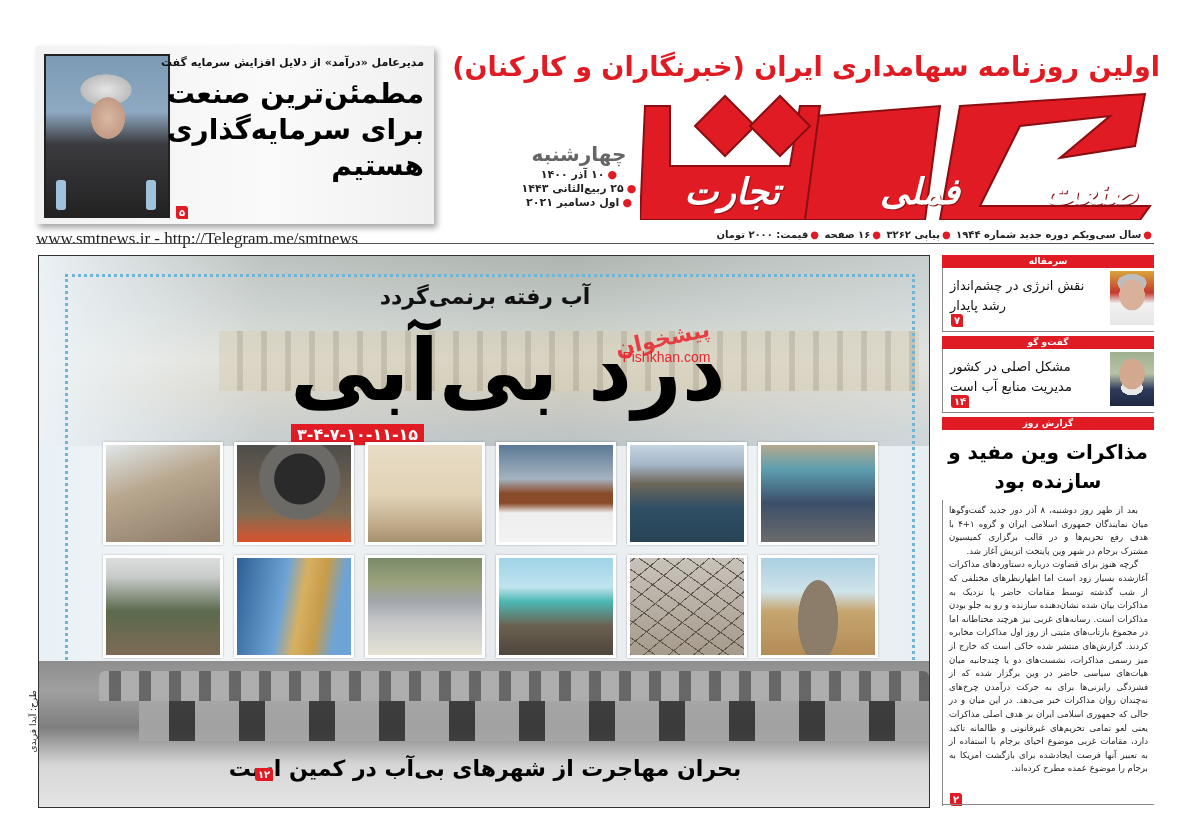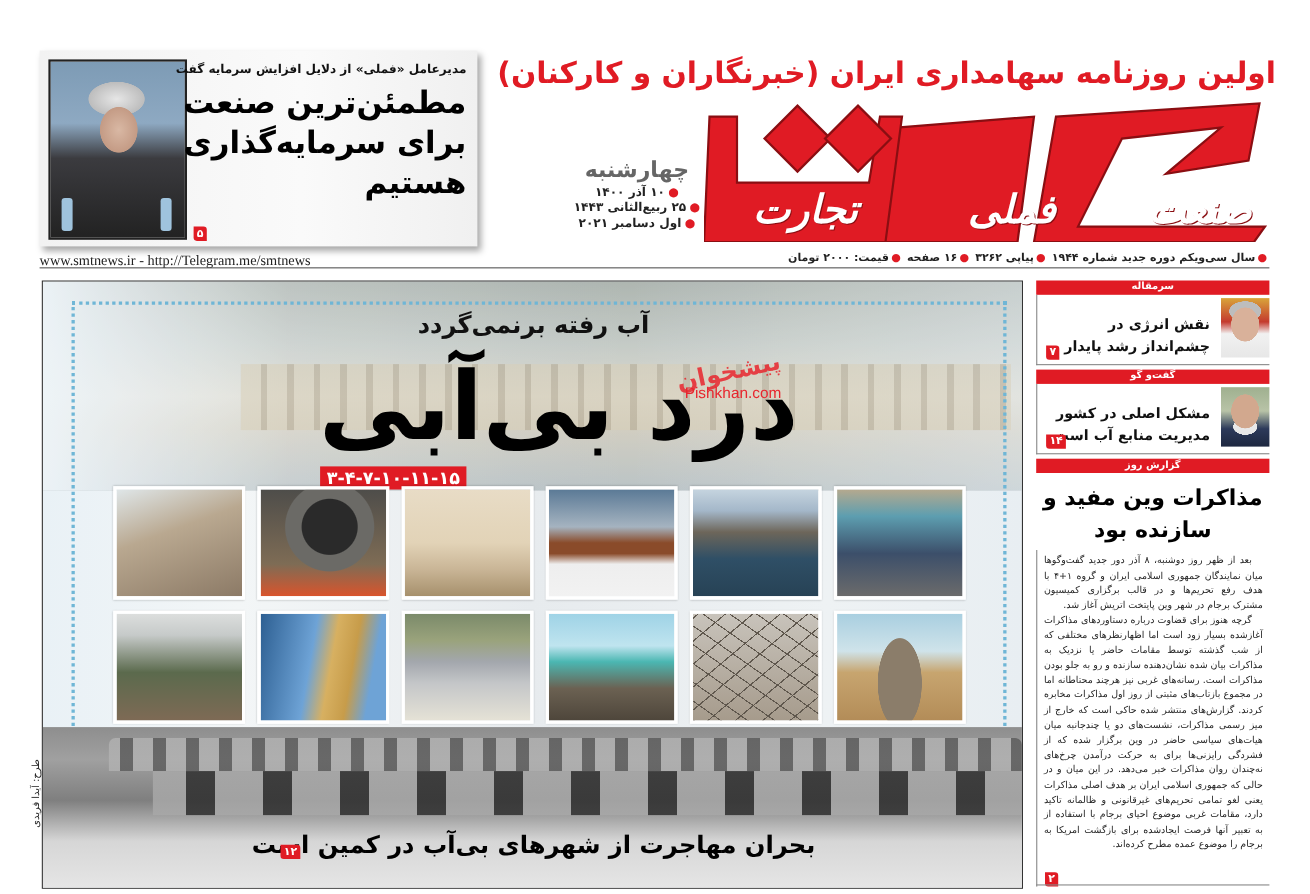--- a/index.html
+++ b/index.html
@@ -72,21 +72,21 @@
     padding: 0 3px; line-height: 13px; border-radius: 0 3px 0 3px;
   }
   #teaser-ref { position: absolute; right: 246px; top: 160px; }
 
   
   #top-rule {
     position: absolute; left: 36px; top: 243px; width: 1118px; height: 1px; background: #555;
   }
   #site-urls {
     position: absolute; left: 36px; top: 229px; font-family: "Liberation Serif", serif;
-    font-size: 13px; color: #222; white-space: nowrap;
+    font-size: 17px; color: #222; white-space: nowrap;
   }
   #issue-info {
     position: absolute; right: 37px; top: 229px; direction: rtl;
     font-size: 10px; font-weight: bold; color: #222; white-space: nowrap;
   }
   #issue-info .dot { color: #e01b24; margin: 0 2px; }
 
   
   #feature {
     position: absolute; left: 38px; top: 255px; width: 892px; height: 553px;
@@ -176,22 +176,22 @@
     font-size: 9px; font-weight: bold; text-align: center; line-height: 13px; direction: rtl;
   }
   .opinion-block {
     position: relative; width: 212px; height: 64px;
     border-left: 1px solid #888; border-bottom: 1px solid #888;
   }
   .opinion-photo {
     position: absolute; right: 0; top: 3px; width: 44px; height: 54px;
   }
   .opinion-title {
-    position: absolute; right: 54px; top: 18px; width: 150px; direction: rtl; text-align: right;
-    font-size: 13px; line-height: 20px; font-weight: bold; color: #111;
+    position: absolute; right: 54px; top: 8px; width: 150px; direction: rtl; text-align: left;
+    font-size: 13px; line-height: 20px; font-weight: normal; color: #111;
   }
   .opinion-ref { position: absolute; left: 8px; bottom: 4px; }
 
   #report-headline {
     direction: rtl; text-align: center; font-size: 20px; font-weight: bold; line-height: 29px;
     margin-top: 8px; color: #000;
   }
   #report-body {
     direction: rtl; text-align: justify; font-size: 8.6px; line-height: 13.6px; color: #222;
     padding: 4px 6px 0 6px; border-left: 1px solid #888; height: 306px; margin-top: 4px;
@@ -227,21 +227,21 @@
   <div class="date-line"><span class="dot">●</span><span>۱۰ آذر ۱۴۰۰</span></div>
   <div class="date-line"><span class="dot">●</span><span>۲۵ ربیع‌الثانی ۱۴۴۳</span></div>
   <div class="date-line"><span class="dot">●</span><span>اول دسامبر ۲۰۲۱</span></div>
 </div>
 
 <div id="teaser">
   <div id="teaser-photo">
     <div class="bottle" style="left:10px;"></div>
     <div class="bottle" style="left:100px;"></div>
   </div>
-  <div id="teaser-kicker">مدیرعامل «فملی» از دلایل افزایش سرمایه گفت</div>
+  <div id="teaser-kicker">مدیرعامل «درآمد» از دلایل افزایش سرمایه گفت</div>
   <div id="teaser-headline">مطمئن‌ترین صنعت برای سرمایه‌گذاری هستیم</div>
   <span id="teaser-ref" class="page-ref">۵</span>
 </div>
 
 <div id="site-urls">www.smtnews.ir   -   http://Telegram.me/smtnews</div>
 <div id="issue-info">
   <span class="dot">●</span><span>سال سی‌ویکم دوره جدید شماره ۱۹۴۴</span>
   <span class="dot">●</span><span>پیاپی ۳۲۶۲</span>
   <span class="dot">●</span><span>۱۶ صفحه</span>
   <span class="dot">●</span><span>قیمت: ۲۰۰۰ تومان</span>

